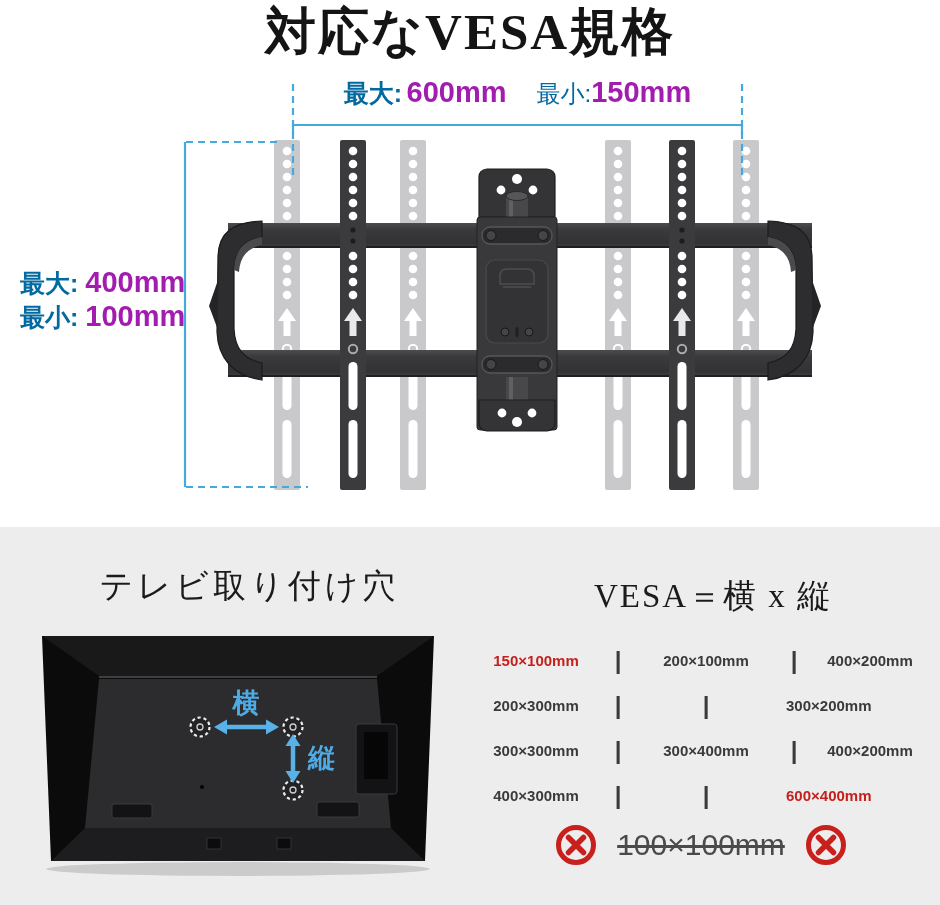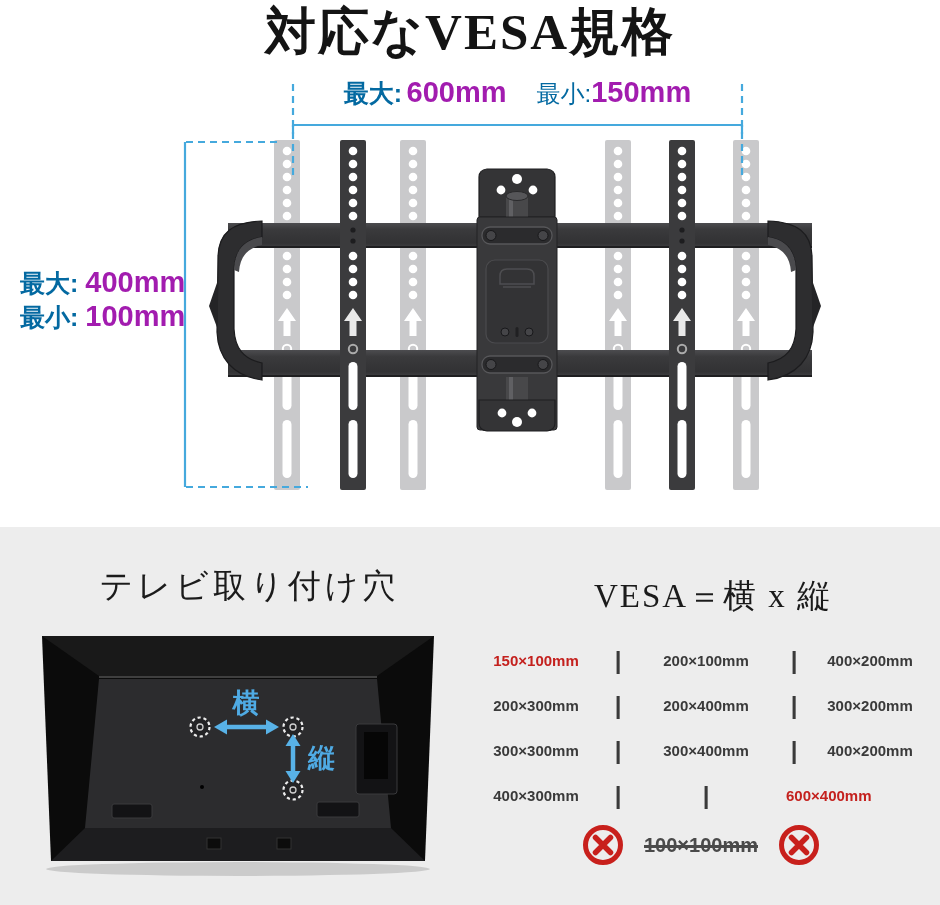--- a/index.html
+++ b/index.html
@@ -29,21 +29,21 @@
     font-size:33px;color:#1b1b1b;letter-spacing:2px;}
   
   .vesa-table{position:absolute;top:638px;left:462px;width:478px;}
   .vesa-row{display:grid;grid-template-columns:148px 16px 160px 16px 136px;
     align-items:center;height:45px;}
   .vesa-cell{text-align:center;font-size:15px;font-weight:700;color:#3a3a3a;white-space:nowrap;}
   .vesa-cell.red{color:#c4211e;}
   .vesa-sep{text-align:center;font-size:24px;font-weight:700;color:#3a3a3a;}
   .unsupported-row{position:absolute;top:822px;left:462px;width:478px;display:flex;
     justify-content:center;align-items:center;gap:18px;}
-  .unsupported-text{font-size:20px;font-weight:700;color:#4a4a4a;
+  .unsupported-text{font-size:30px;font-weight:400;color:#4a4a4a;
     text-decoration:line-through;text-decoration-thickness:2.5px;}
   
   .mount-svg{position:absolute;left:0;top:80px;}
   .tv-svg{position:absolute;left:30px;top:632px;}
   .x-icon{display:block;}
 </style>
 </head>
 <body>
 
 <div class="stage">
@@ -242,21 +242,20 @@
     <div class="vesa-row">
       <span class="vesa-cell red">150×100mm</span>
       <span class="vesa-sep">|</span>
       <span class="vesa-cell">200×100mm</span>
       <span class="vesa-sep">|</span>
       <span class="vesa-cell">400×200mm</span>
     </div>
     <div class="vesa-row">
       <span class="vesa-cell">200×300mm</span>
       <span class="vesa-sep">|</span>
-      <span class="vesa-cell">200×400mm</span>
       <span class="vesa-sep">|</span>
       <span class="vesa-cell">300×200mm</span>
     </div>
     <div class="vesa-row">
       <span class="vesa-cell">300×300mm</span>
       <span class="vesa-sep">|</span>
       <span class="vesa-cell">300×400mm</span>
       <span class="vesa-sep">|</span>
       <span class="vesa-cell">400×200mm</span>
     </div>

